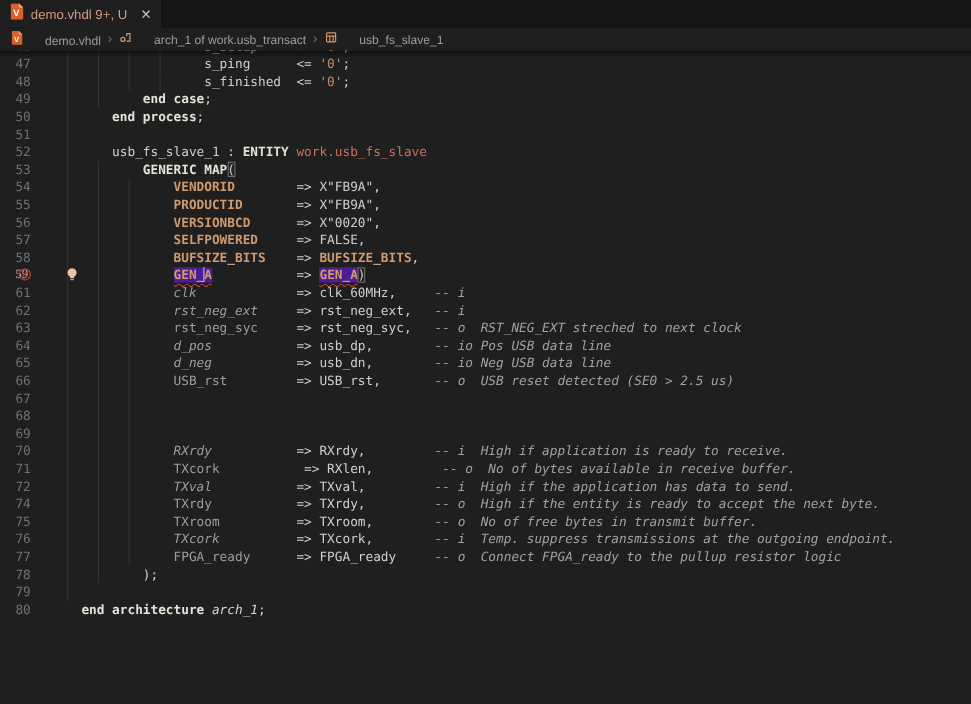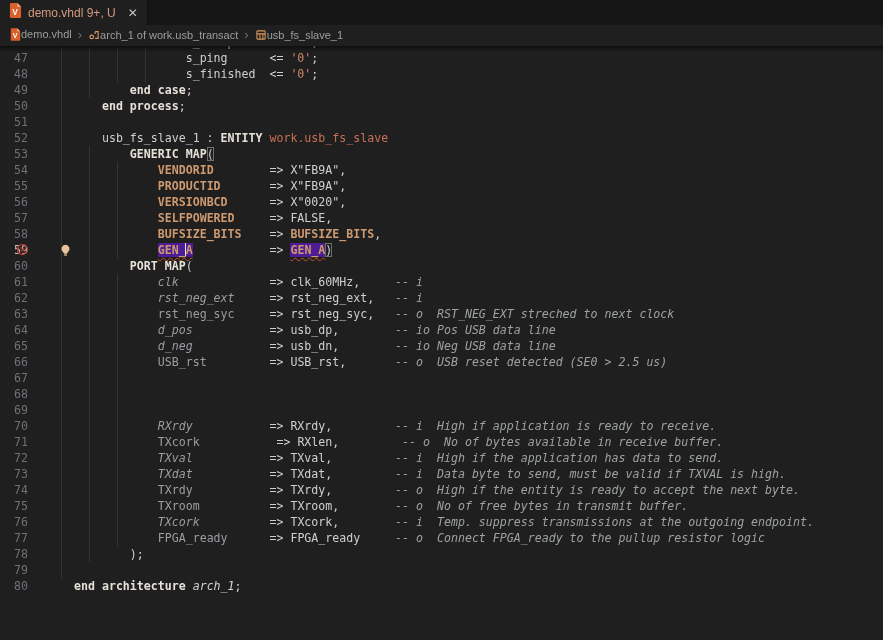--- a/index.html
+++ b/index.html
@@ -8,32 +8,32 @@
   
   .tabbar{position:absolute;left:0;top:0;right:0;height:25px;background:#161616;
           border-bottom:1px solid rgba(0,0,0,.55);display:flex;}
   .tab{height:25px;background:#1f1f1f;display:flex;align-items:center;gap:6px;
        padding:0 9px 0 9px;border-right:1px solid #0e0e0e;cursor:pointer;}
   .tab-label{color:#d49a7e;font-size:12px;white-space:pre;}
   .tab-close{color:#c5c5c5;font-size:12px;margin-left:6px;line-height:1;}
   
   .breadcrumbs{position:absolute;left:0;top:25px;right:0;height:21px;background:#1f1f1f;
                display:flex;align-items:center;padding-left:10px;gap:5px;}
-  .crumb{display:flex;align-items:flex-start;gap:0;color:#9d9d9d;font-size:11px;cursor:pointer;}
+  .crumb{display:flex;align-items:flex-end;gap:20px;color:#9d9d9d;font-size:11px;cursor:pointer;}
   .crumb-sep{color:#6e6e6e;font-size:13px;line-height:1;margin:0 1px 2px 1px;}
   
   .editor{position:absolute;left:0;top:46px;right:0;bottom:0;overflow:hidden;background:#1f1f1f;}
   .scroll-shadow{position:absolute;left:0;top:0;right:0;height:6px;z-index:5;
                  background:linear-gradient(rgba(0,0,0,.55),rgba(0,0,0,0));pointer-events:none;}
   .lines{position:absolute;left:0;top:-12px;right:0;}
   .row{position:relative;height:16px;display:flex;}
   .guide{position:absolute;top:0;bottom:0;width:1px;background:#343434;}
   .gutter{position:relative;flex:none;width:42px;text-align:left;
           font-family:"DejaVu Sans Mono",monospace;font-size:11.6px;line-height:16px;color:#6e7177;margin-left:14px;}
-  .gutter.active{color:#c2c2c2;}
+  .gutter.active{color:#c2c2c2;font-family:Liberation Serif, serif;}
   .gutter .err{position:absolute;left:2px;top:1px;}
   .glyph{flex:none;width:18px;position:relative;}
   .bulb{position:absolute;left:3px;top:1px;}
   pre.code{margin:0;font-family:"DejaVu Sans Mono",monospace;font-size:11.6px;line-height:16px;
            white-space:pre;color:#cfcfcf;}
   
   .tok-p  {color:#cfcfcf;}
   .tok-kw {color:#e6e1d8;font-weight:bold;}
   .tok-gen{color:#cf9a70;font-weight:bold;}
   .tok-ref{color:#c96f55;}
@@ -215,27 +215,20 @@
             <span class="bulb"><svg width="13" height="13" viewBox="0 0 16 16">
                 <path fill="#e8c49c" d="M8 1a5 5 0 0 0-3.1 8.9c.6.5 1.1 1.3 1.1 2.1h4c0-.8.5-1.6 1.1-2.1A5 5 0 0 0 8 1z"></path>
                 <rect x="6" y="12.7" width="4" height="1.8" rx=".6" fill="#c9a87e"></rect>
               </svg></span>
           </div>
           <pre class="code"><span class="tok-p">            </span><span class="tok-gen hl sq">GEN_</span><span class="caret"></span><span class="tok-gen hl sq">A</span><span class="tok-p">           =&gt; </span><span class="tok-gen hl sq">GEN_A</span><span class="tok-p box">)</span></pre>
         </div>
         <div class="row">
           <div class="guide" style="left: 60.5px;"></div>
           <div class="guide" style="left: 88.5px;"></div>
-          <div class="gutter">60</div>
-          <div class="glyph"></div>
-          <pre class="code"><span class="tok-p">        </span><span class="tok-kw">PORT MAP</span><span class="tok-p">(</span></pre>
-        </div>
-        <div class="row">
-          <div class="guide" style="left: 60.5px;"></div>
-          <div class="guide" style="left: 88.5px;"></div>
           <div class="guide" style="left: 116.5px;"></div>
           <div class="gutter">61</div>
           <div class="glyph"></div>
           <pre class="code"><span class="tok-p">            </span><span class="tok-frm tok-i">clk</span><span class="tok-p">             =&gt; clk_60MHz,</span><span class="tok-com">     -- i</span></pre>
         </div>
         <div class="row">
           <div class="guide" style="left: 60.5px;"></div>
           <div class="guide" style="left: 88.5px;"></div>
           <div class="guide" style="left: 116.5px;"></div>
           <div class="gutter">62</div>
@@ -311,28 +304,20 @@
           <div class="glyph"></div>
           <pre class="code"><span class="tok-p">            </span><span class="tok-frm">TXcork</span><span class="tok-p">           =&gt; RXlen,</span><span class="tok-com">         -- o  No of bytes available in receive buffer.</span></pre>
         </div>
         <div class="row">
           <div class="guide" style="left: 60.5px;"></div>
           <div class="guide" style="left: 88.5px;"></div>
           <div class="guide" style="left: 116.5px;"></div>
           <div class="gutter">72</div>
           <div class="glyph"></div>
           <pre class="code"><span class="tok-p">            </span><span class="tok-frm tok-i">TXval</span><span class="tok-p">           =&gt; TXval,</span><span class="tok-com">         -- i  High if the application has data to send.</span></pre>
-        </div>
-        <div class="row">
-          <div class="guide" style="left: 60.5px;"></div>
-          <div class="guide" style="left: 88.5px;"></div>
-          <div class="guide" style="left: 116.5px;"></div>
-          <div class="gutter">73</div>
-          <div class="glyph"></div>
-          <pre class="code"><span class="tok-p">            </span><span class="tok-frm tok-i">TXdat</span><span class="tok-p">           =&gt; TXdat,</span><span class="tok-com">         -- i  Data byte to send, must be valid if TXVAL is high.</span></pre>
         </div>
         <div class="row">
           <div class="guide" style="left: 60.5px;"></div>
           <div class="guide" style="left: 88.5px;"></div>
           <div class="guide" style="left: 116.5px;"></div>
           <div class="gutter">74</div>
           <div class="glyph"></div>
           <pre class="code"><span class="tok-p">            </span><span class="tok-frm">TXrdy</span><span class="tok-p">           =&gt; TXrdy,</span><span class="tok-com">         -- o  High if the entity is ready to accept the next byte.</span></pre>
         </div>
         <div class="row">

